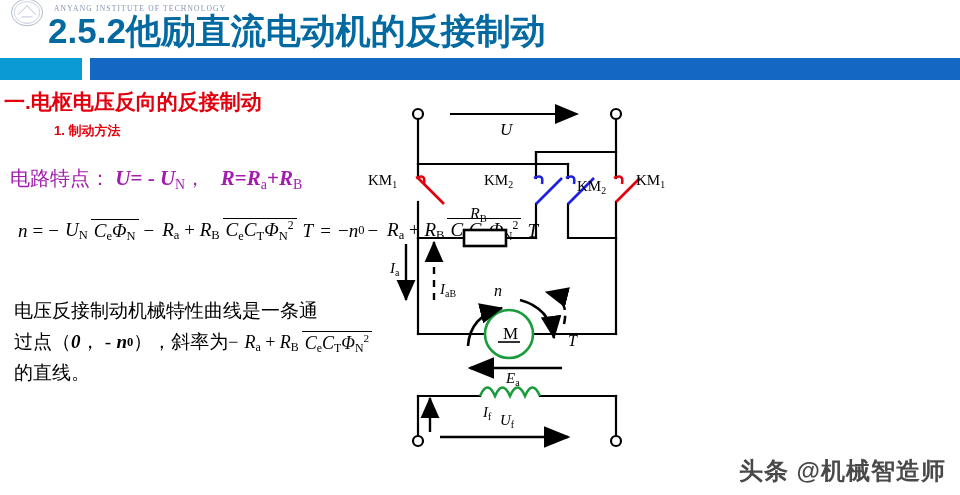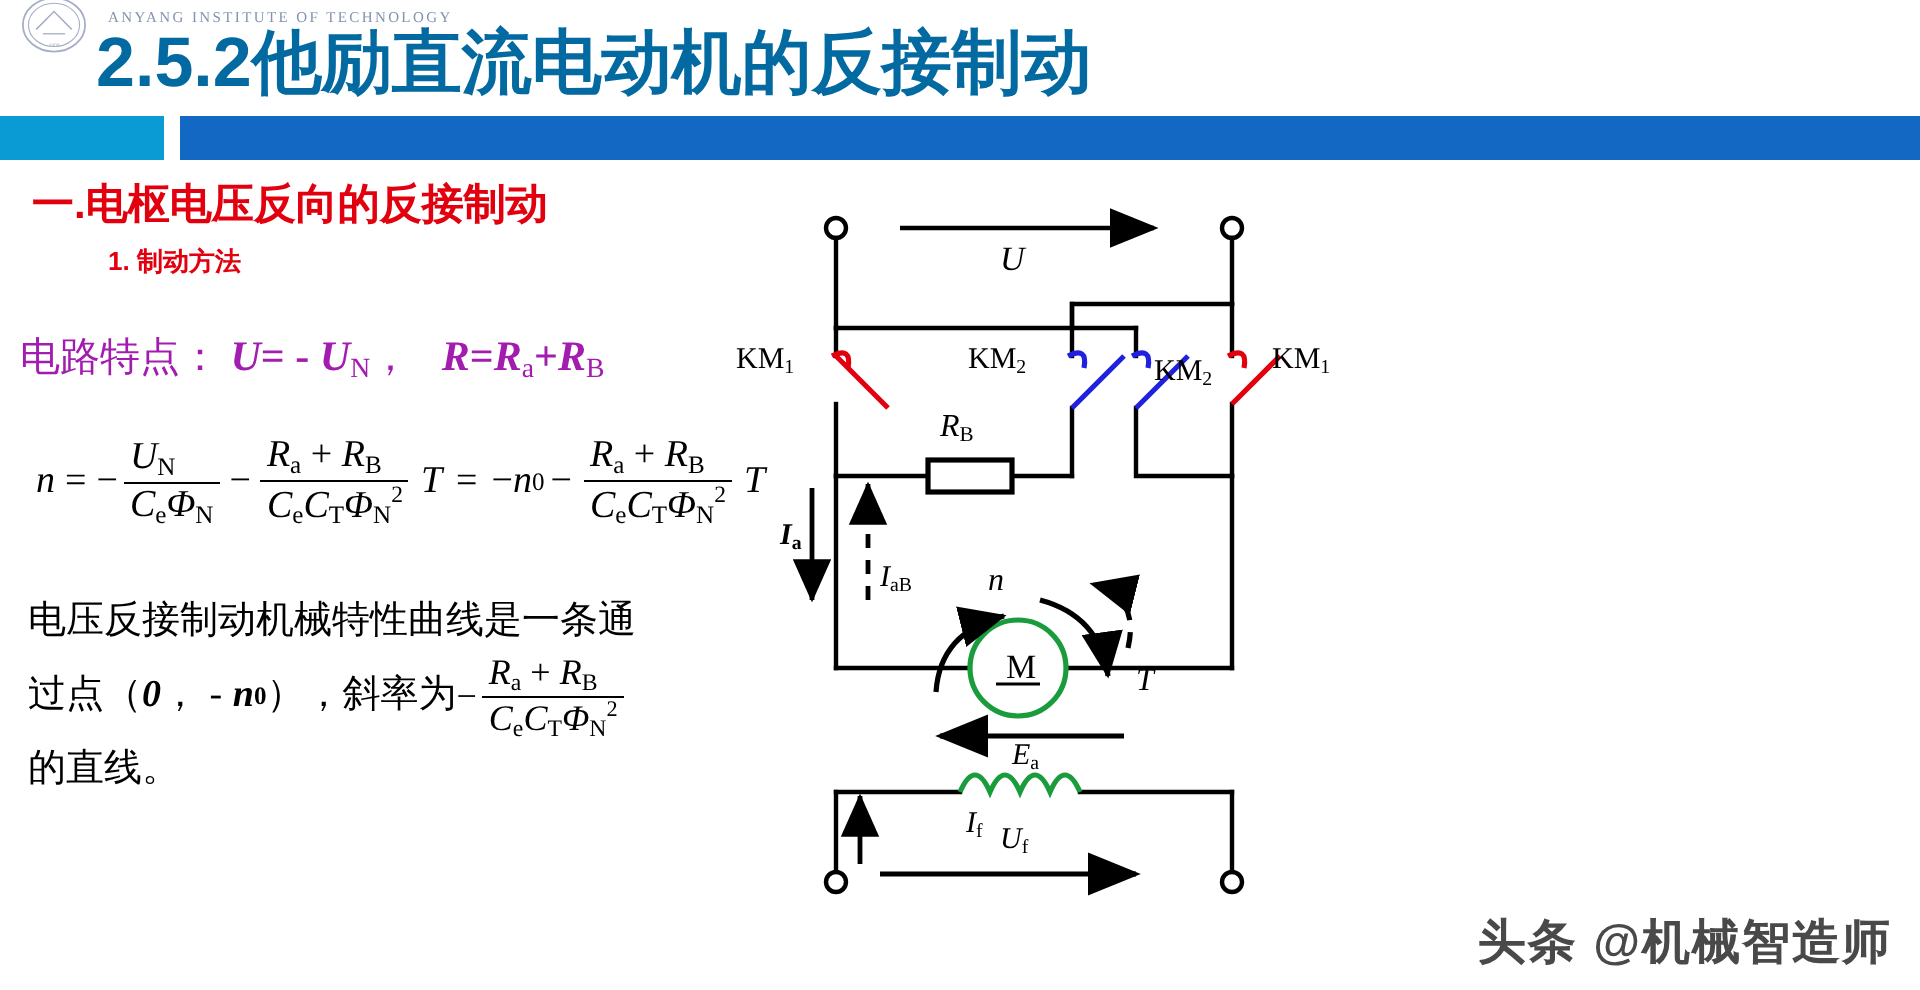--- a/index.html
+++ b/index.html
@@ -24,41 +24,41 @@
     position:absolute;left:48px;top:8px;
     font-family:"Liberation Sans",sans-serif;
     font-size:35px;font-weight:bold;color:#0369a1;
     letter-spacing:0px;white-space:nowrap;
   }
   .bar-small{position:absolute;left:0;top:58px;width:82px;height:22px;background:#0a9bd4;}
   .bar-main{position:absolute;left:90px;top:58px;width:870px;height:22px;background:#1368c4;}
 
   
   .h-red1{
-    position:absolute;left:16px;top:88px;
+    position:absolute;left:4px;top:88px;
     font-family:"Liberation Sans",sans-serif;
     font-size:21px;font-weight:bold;color:#e2000f;white-space:nowrap;
   }
   .h-red2{
     position:absolute;left:54px;top:122px;
     font-family:"Liberation Sans",sans-serif;
     font-size:13px;font-weight:bold;color:#e2000f;white-space:nowrap;
   }
   .feat-line{
     position:absolute;left:10px;top:165px;
     font-size:21px;color:#a21caf;white-space:nowrap;
   }
   .feat-line .cn{font-family:"Liberation Sans",sans-serif;font-size:20px;}
   .itb{font-style:italic;font-weight:bold;font-family:"Liberation Serif",serif;}
   .sub{font-size:.66em;vertical-align:-0.26em;font-style:normal;}
   .sup{font-size:.62em;vertical-align:0.62em;font-style:normal;}
 
   
   .mrow{display:inline-flex;align-items:center;vertical-align:middle;}
-  .frac{display:inline-flex;flex-direction:column;align-items:flex-start;
+  .frac{display:inline-flex;flex-direction:row;align-items:flex-end;
         vertical-align:middle;margin:0 3px;line-height:1.02;}
   .frac .num{padding:0 3px 1px 3px;}
   .frac .den{padding:1px 3px 0 3px;border-top:1.3px solid #000;}
   .it{font-style:italic;}
 
   .eq-main{
     position:absolute;left:18px;top:218px;
     font-size:19px;color:#000;white-space:nowrap;
     font-family:"Liberation Serif",serif;
   }
@@ -269,21 +269,21 @@
       <span>KM</span><span class="sub">2</span>
     </div>
     <div class="lbl" style="left:264px;top:80px;font-size:15px;">
       <span>KM</span><span class="sub">1</span>
     </div>
 
     <div class="lbl" style="left:98px;top:113px;font-size:16px;">
       <span class="it">R</span><span class="sub">B</span>
     </div>
 
-    <div class="lbl" style="left:18px;top:168px;font-size:15px;font-weight:bold;">
+    <div class="lbl" style="left:18px;top:168px;font-size:15px;">
       <span class="it">I</span><span class="sub">a</span>
     </div>
     <div class="lbl" style="left:68px;top:168px;font-size:15px;margin-top:21px;">
       <span class="it">I</span><span class="sub">aB</span>
     </div>
 
     <div class="lbl" style="left:122px;top:190px;font-size:16px;font-style:italic;">n</div>
     <div class="lbl" style="left:196px;top:240px;font-size:16px;font-style:italic;">T</div>
     <div class="lbl" style="left:131px;top:232px;font-size:17px;">M</div>
 

